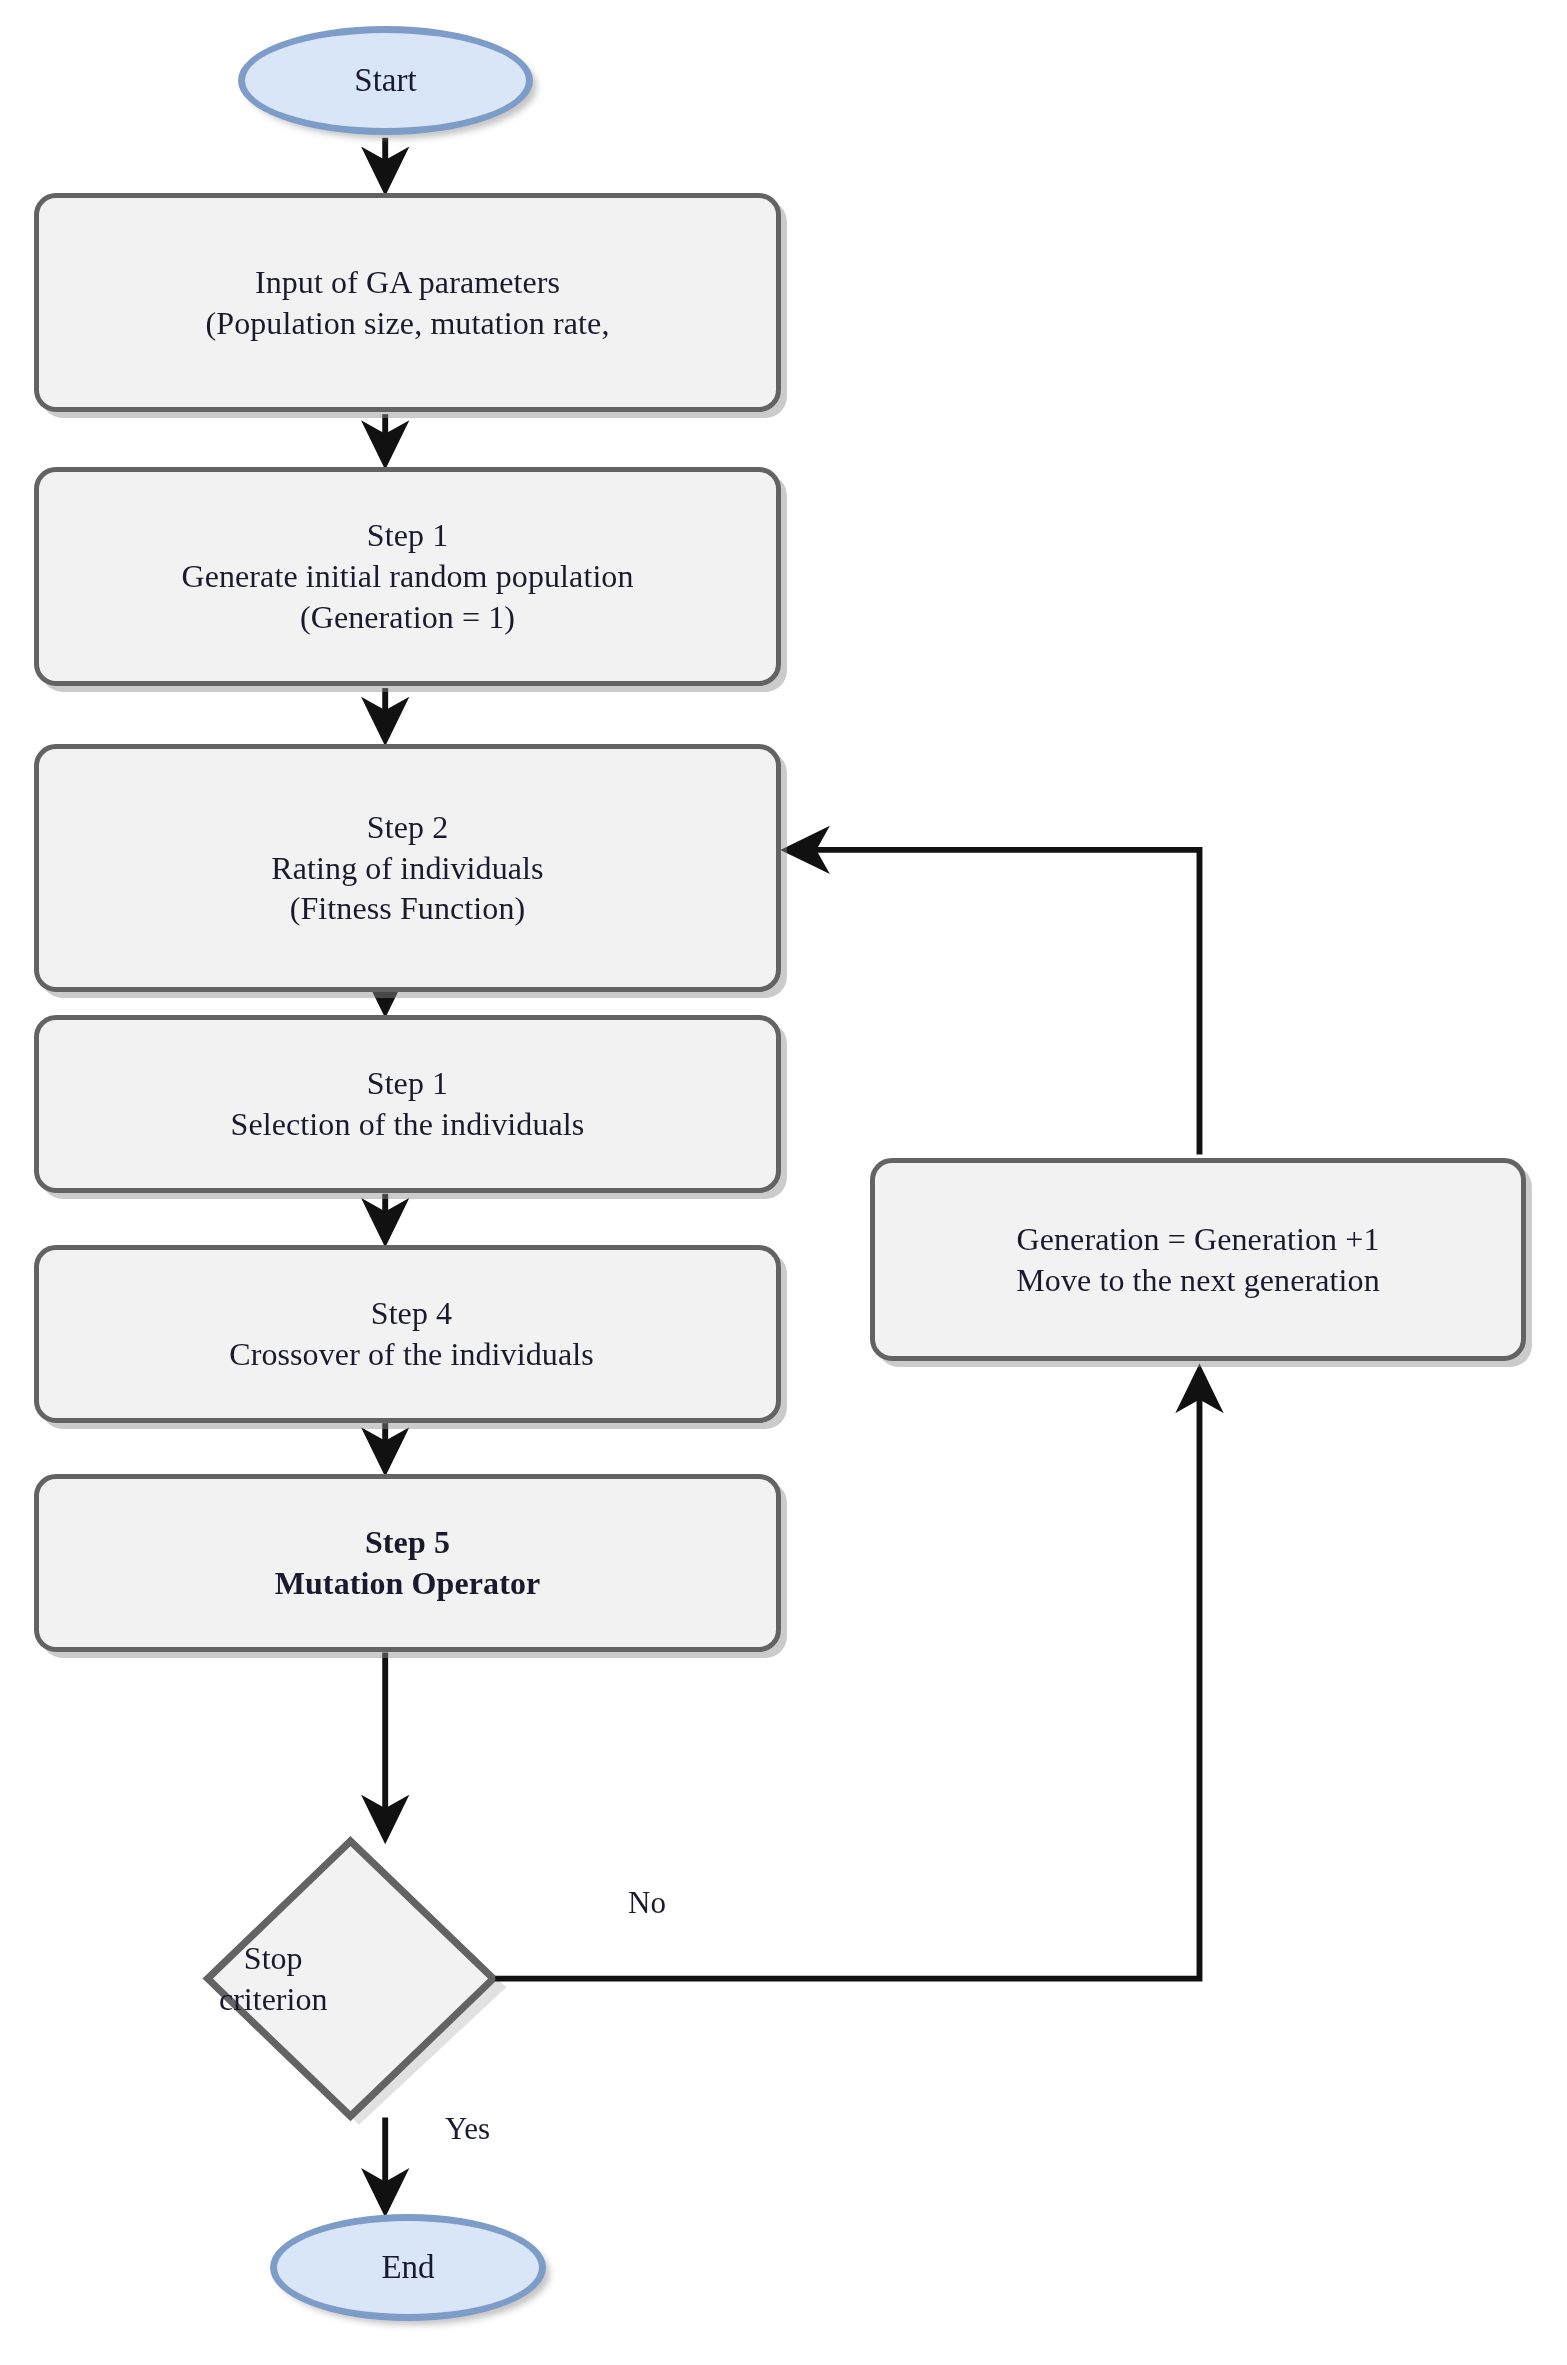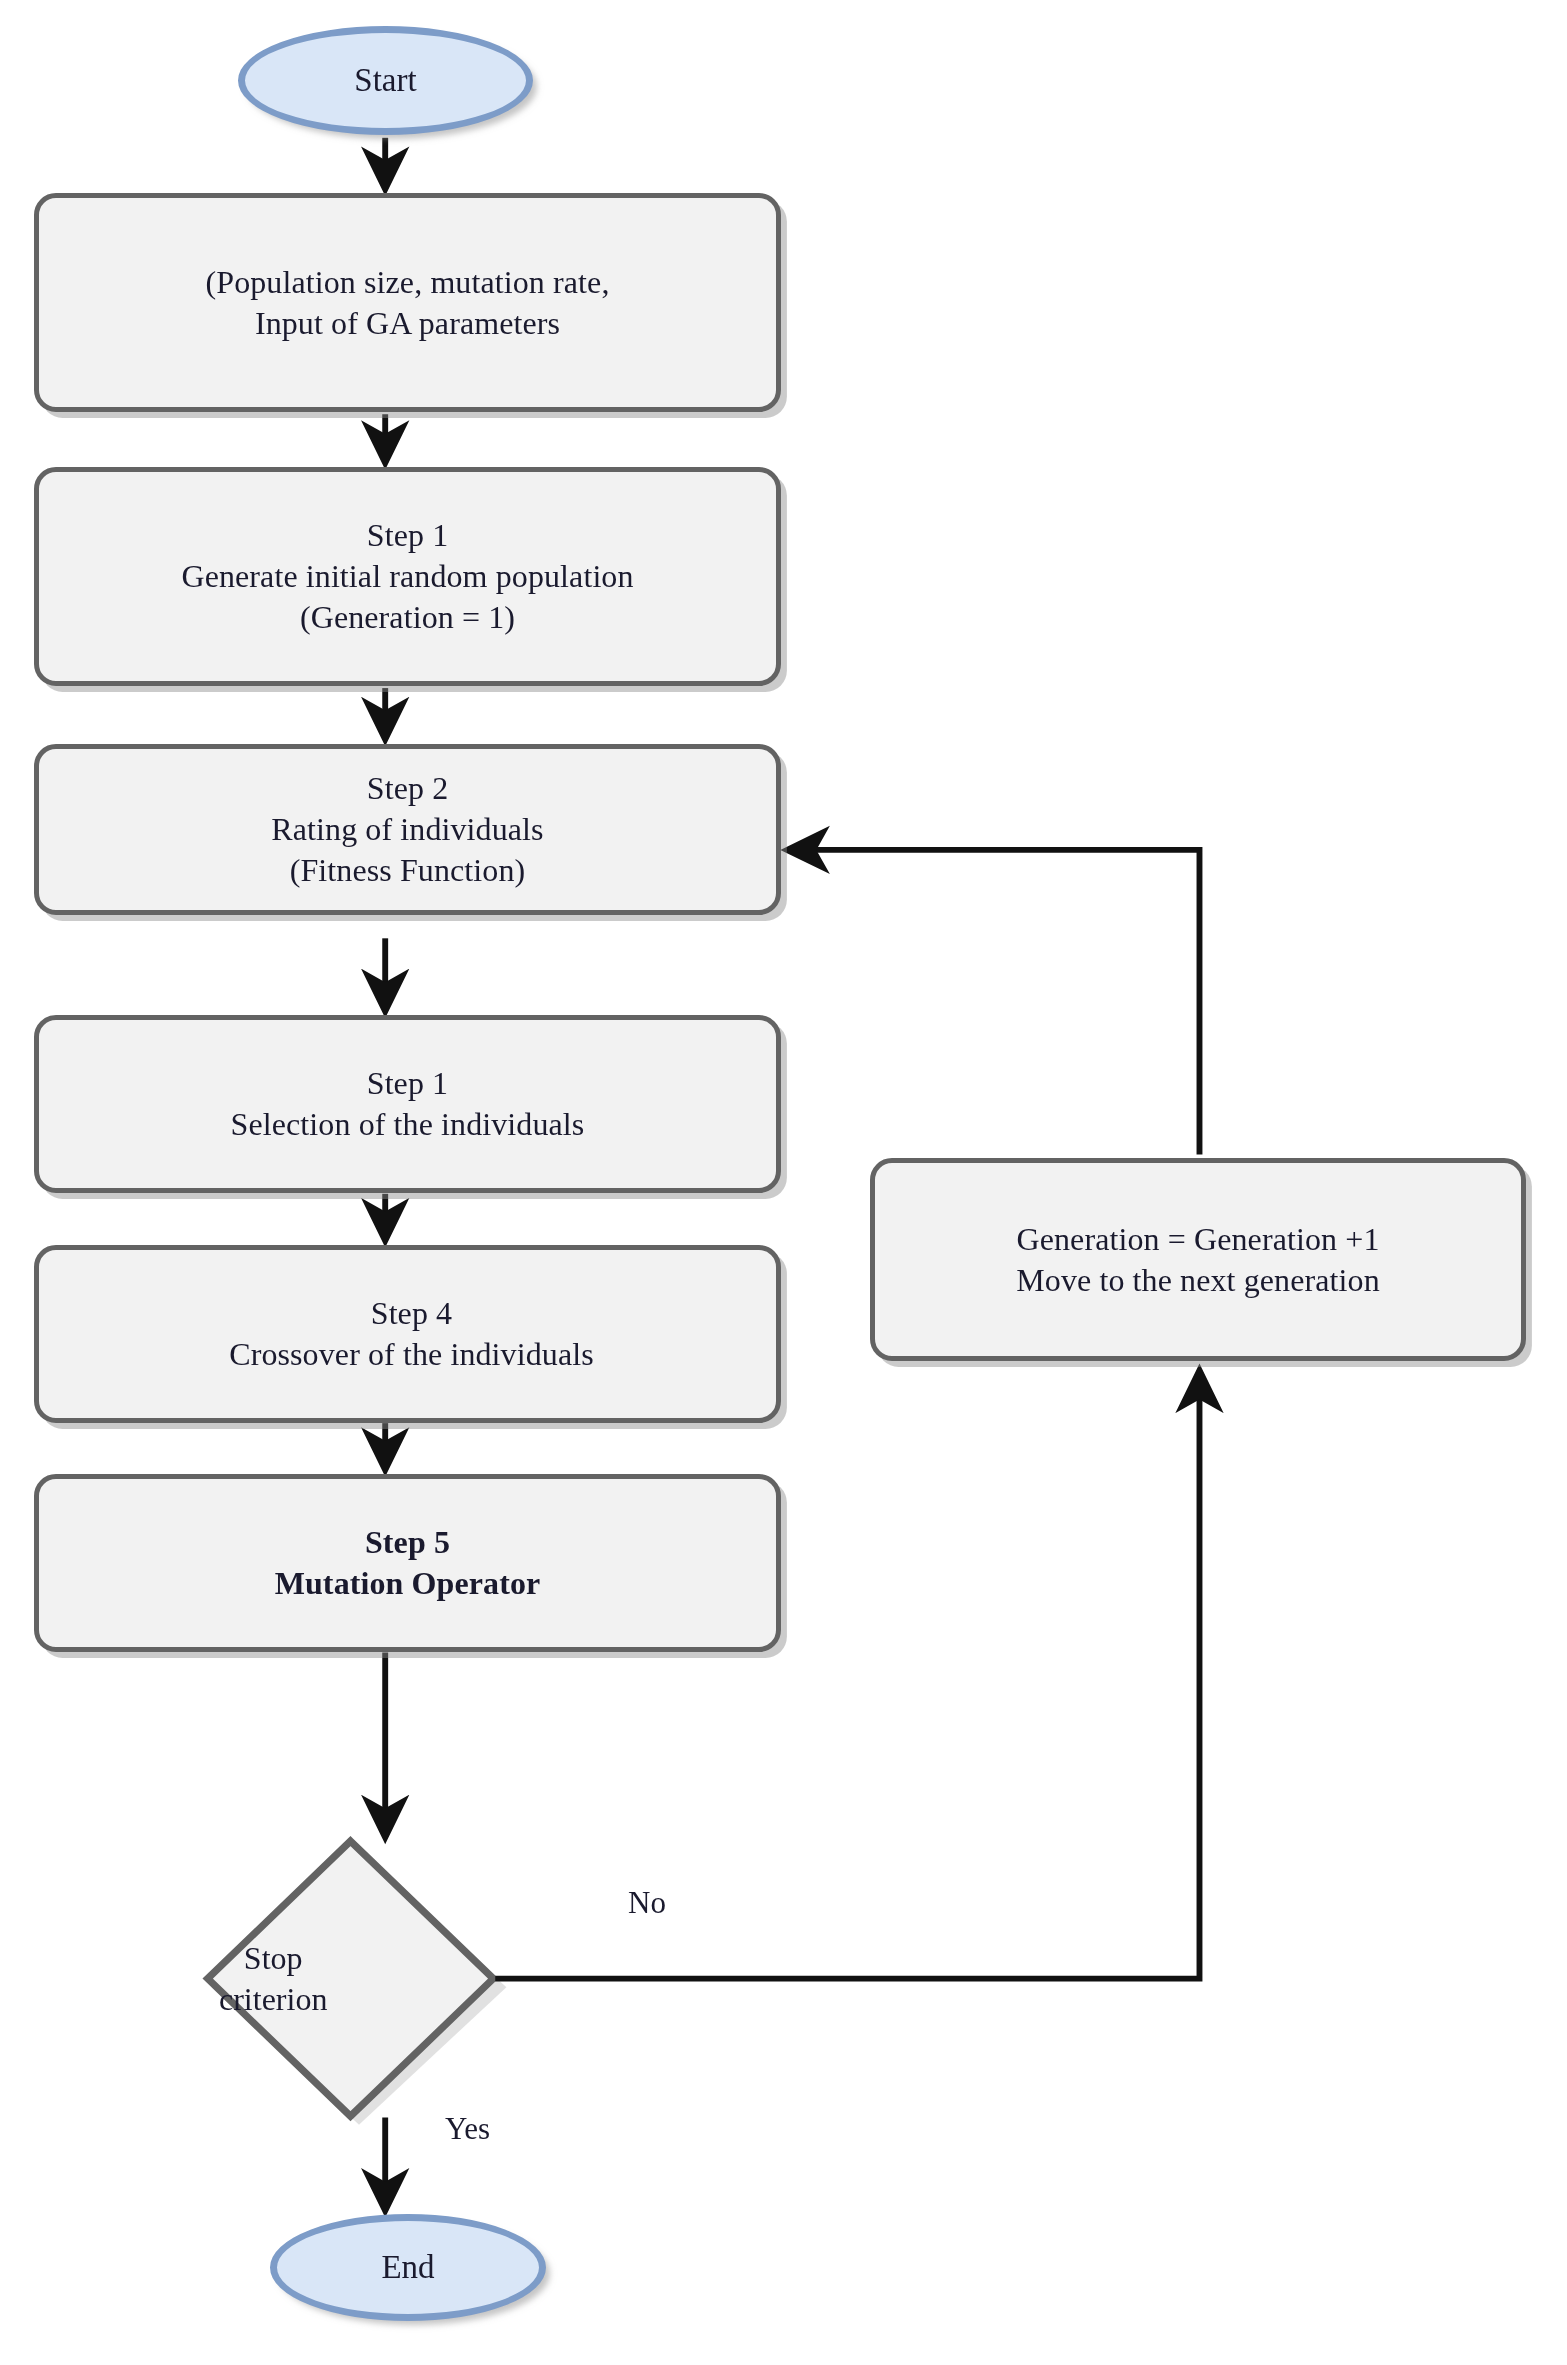--- a/index.html
+++ b/index.html
@@ -75,34 +75,34 @@
 
     <path d="M1831,1762 L1831,1297 L1202,1297" fill="none" stroke="#111111" stroke-width="9" marker-end="url(#arrowhead)"></path>
   </svg>
 
   <div class="node term" style="left:238px;top:26px;width:295px;height:109px;">
     <span class="txt">Start</span>
   </div>
 
   <div class="node proc" style="left:34px;top:193px;width:747px;height:219px;">
     <div class="txt">
+      <div class="line">Input of GA parameters</div>
       <div class="line">(Population size, mutation rate,</div>
-      <div class="line">Input of GA parameters</div>
     </div>
   </div>
 
   <div class="node proc" style="left:34px;top:467px;width:747px;height:219px;">
     <div class="txt">
       <div class="line">Step 1</div>
       <div class="line">Generate initial random population</div>
       <div class="line">(Generation = 1)</div>
     </div>
   </div>
 
-  <div class="node proc" style="left:34px;top:744px;width:747px;height:171px;">
+  <div class="node proc" style="left:34px;top:744px;width:747px;height:248px;">
     <div class="txt">
       <div class="line">Step 2</div>
       <div class="line">Rating of  individuals</div>
       <div class="line">(Fitness Function)</div>
     </div>
   </div>
 
   <div class="node proc" style="left:34px;top:1015px;width:747px;height:178px;">
     <div class="txt">
       <div class="line">Step 1</div>

